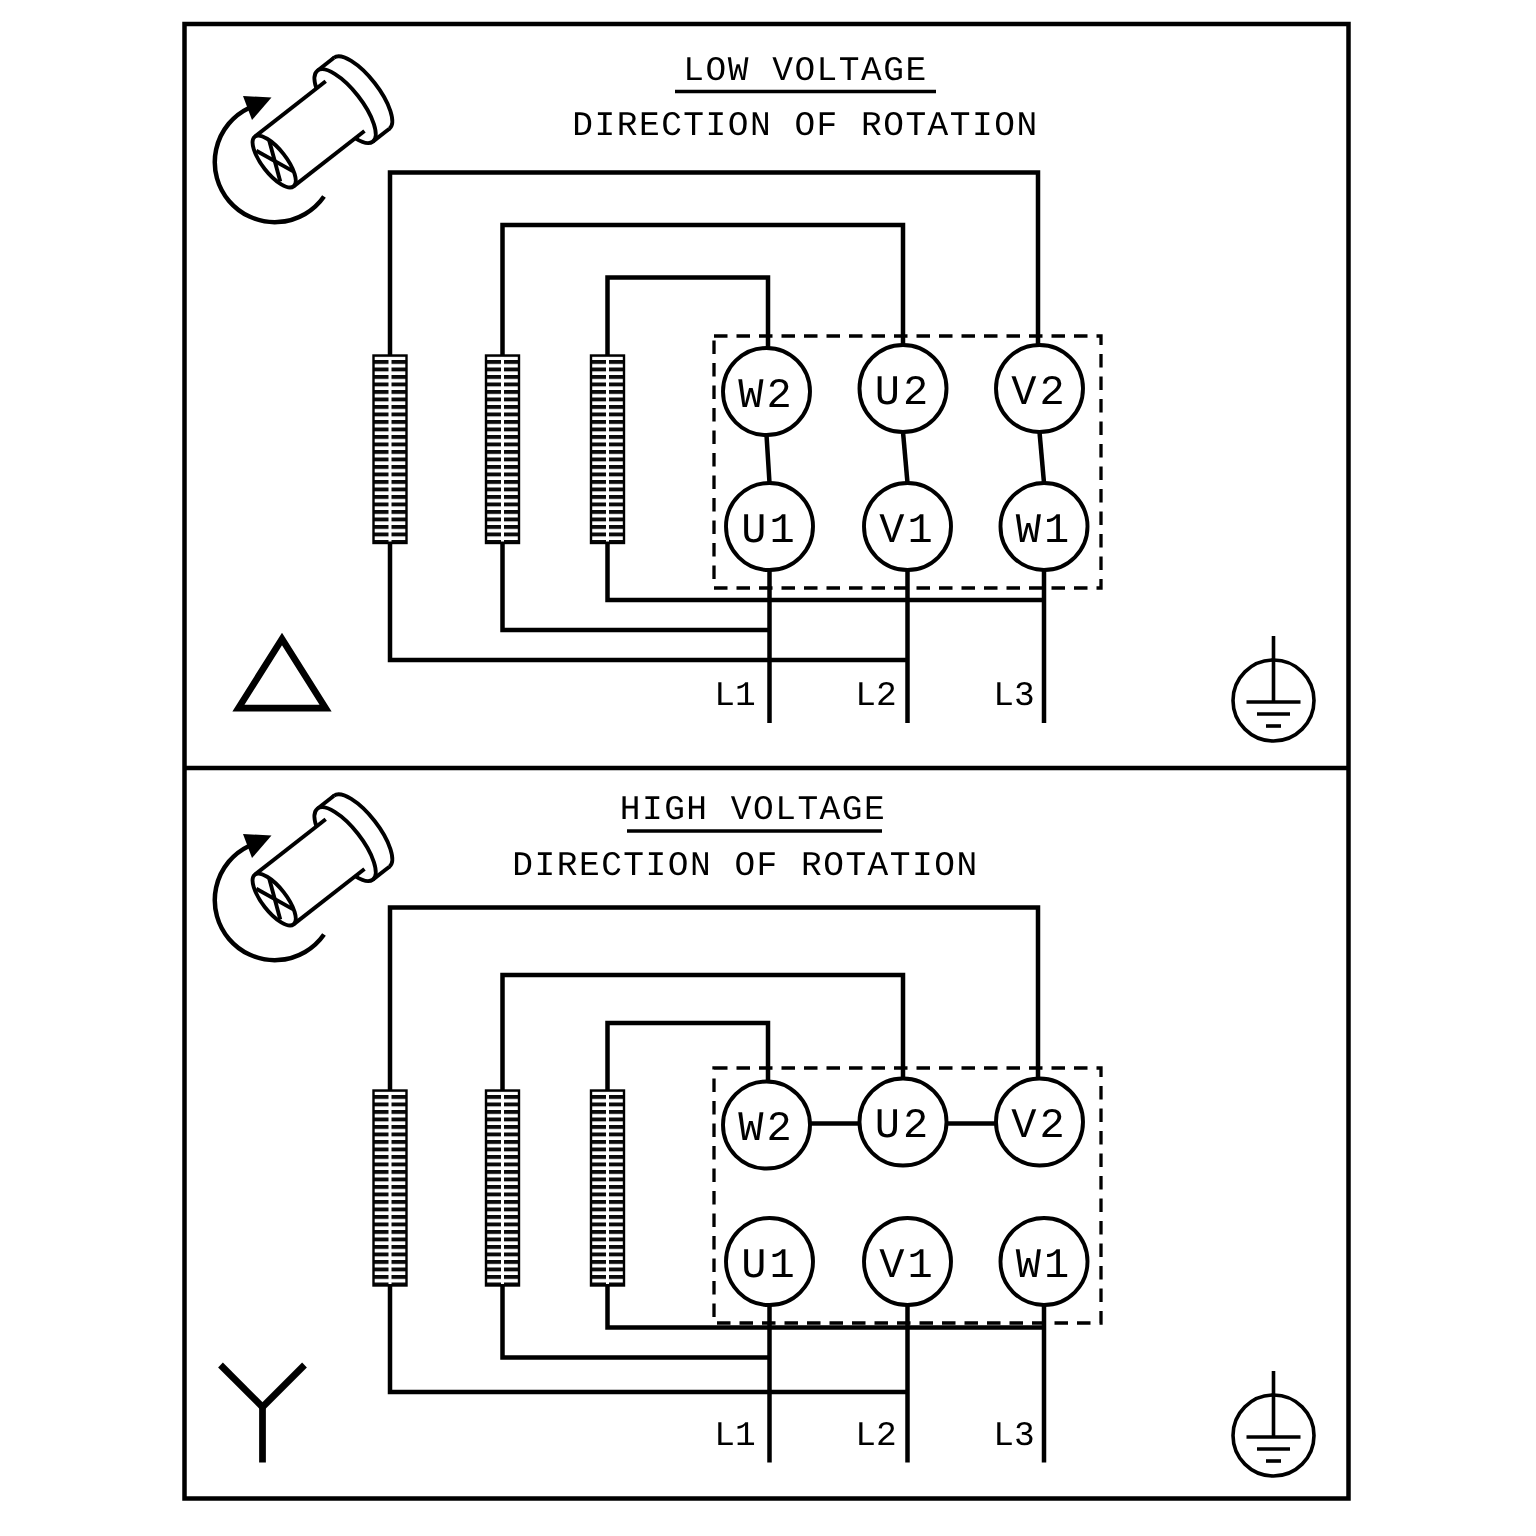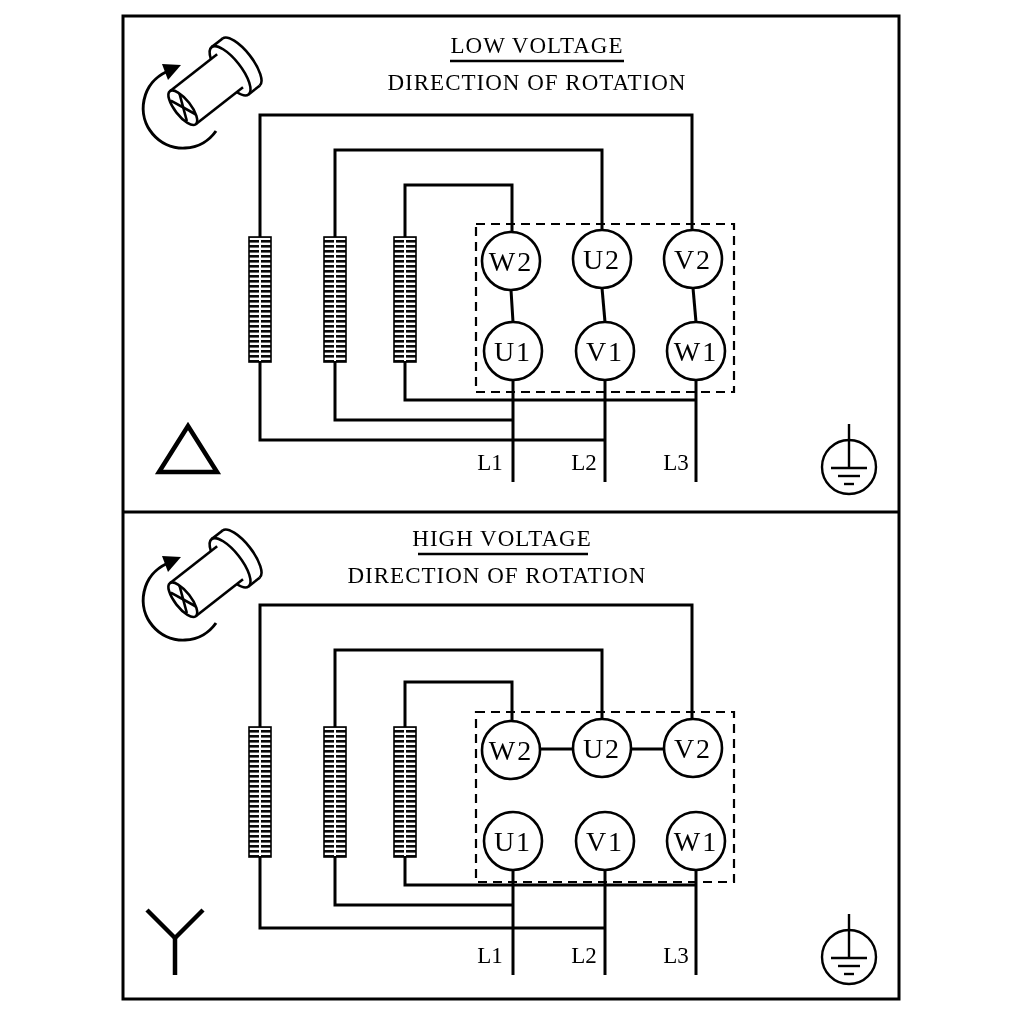--- a/index.html
+++ b/index.html
@@ -1,17 +1,17 @@
 <!DOCTYPE html>
 <html style="--ink: #000000; --paper: #ffffff;"><head>
 <meta charset="utf-8">
 <style>
   html,body{margin:0;padding:0;background:#fff;}
   .stage{position:relative;width:1024px;height:1024px;background:var(--paper,#fff);
-         font-family:Liberation Serif, serif;}
+         font-family:Liberation Mono, monospace;}
   svg{display:block;}
   .frame{fill:none;stroke:var(--ink,#000);stroke-width:3;}
   .wire{fill:none;stroke:var(--ink,#000);stroke-width:3;}
   .jumper{fill:none;stroke:var(--ink,#000);stroke-width:3;}
   .dashbox{fill:none;stroke:var(--ink,#000);stroke-width:2.2;stroke-dasharray:9 6;}
   .coil{fill:url(#coilHatch);stroke:var(--ink,#000);stroke-width:1.6;}
   .coil-gap{stroke:#fff;stroke-width:2;}
   .terminal-circle{fill:#fff;stroke:var(--ink,#000);stroke-width:2.6;}
   .terminal-label{font-size:28px;letter-spacing:2px;text-anchor:middle;fill:var(--ink,#000);}
   .title{font-size:23px;letter-spacing:1px;text-anchor:middle;fill:var(--ink,#000);}

